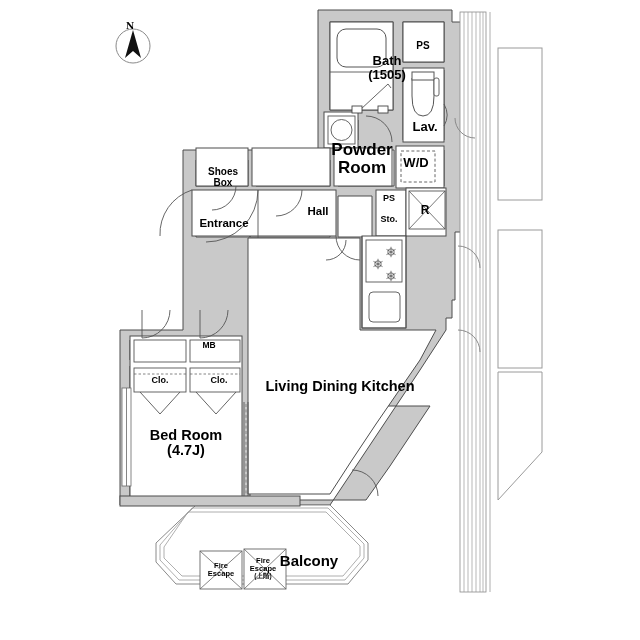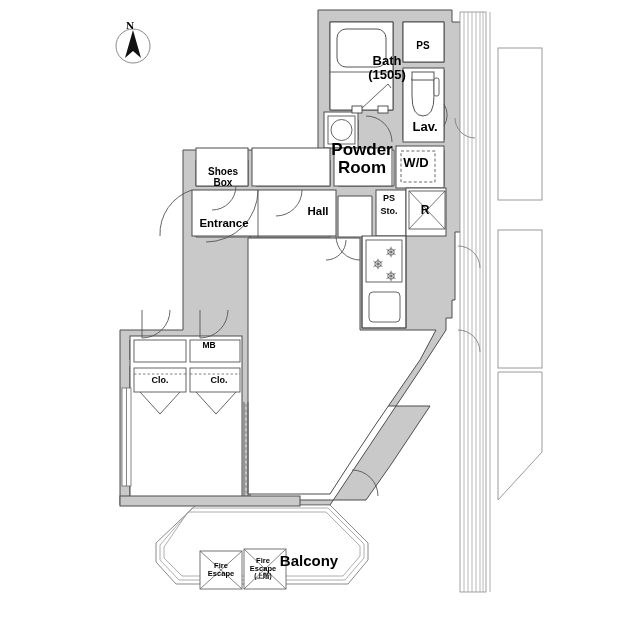--- a/index.html
+++ b/index.html
@@ -250,33 +250,38 @@
   </div>
 
   <div class="lbl ctr" style="left:416px;top:163px;font-size:13px;">W/D</div>
 
   <div class="lbl ctr" style="left:224px;top:223px;font-size:11.5px;">Entrance</div>
 
   <div class="lbl ctr" style="left:318px;top:211px;font-size:11.5px;">Hall</div>
 
   <div class="lbl ctr" style="left:389px;top:199px;font-size:9px;">PS</div>
 
-  <div class="lbl ctr" style="left:389px;top:212px;font-size:9px;">Sto.</div>
+  <div class="lbl ctr" style="left:389px;top:220px;font-size:9px;">Sto.</div>
 
   <div class="lbl ctr" style="left:425px;top:210px;font-size:12px;">R</div>
 
   <div class="lbl ctr" style="left:209px;top:345px;font-size:8.5px;">MB</div>
 
   <div class="lbl ctr" style="left:160px;top:381px;font-size:9px;">Clo.</div>
 
   <div class="lbl ctr" style="left:219px;top:381px;font-size:9px;">Clo.</div>
 
   <div class="lbl ctr" style="left:340px;top:387px;font-size:14.5px;">
-  </div>
-
+    <div>Living Dining Kitchen</div>
+  </div>
+
+  <div class="lbl ctr" style="left:186px;top:443px;font-size:14.5px;">
+    <div>Bed Room</div>
+    <div>(4.7J)</div>
+  </div>
 
   <div class="lbl ctr" style="left:309px;top:561px;font-size:15px;">Balcony</div>
 
   <div class="lbl ctr" style="left:221px;top:570px;font-size:7.5px;">
     <div>Fire</div>
     <div>Escape</div>
   </div>
 
   <div class="lbl ctr" style="left:263px;top:568px;font-size:7.5px;">
     <div>Fire</div>

